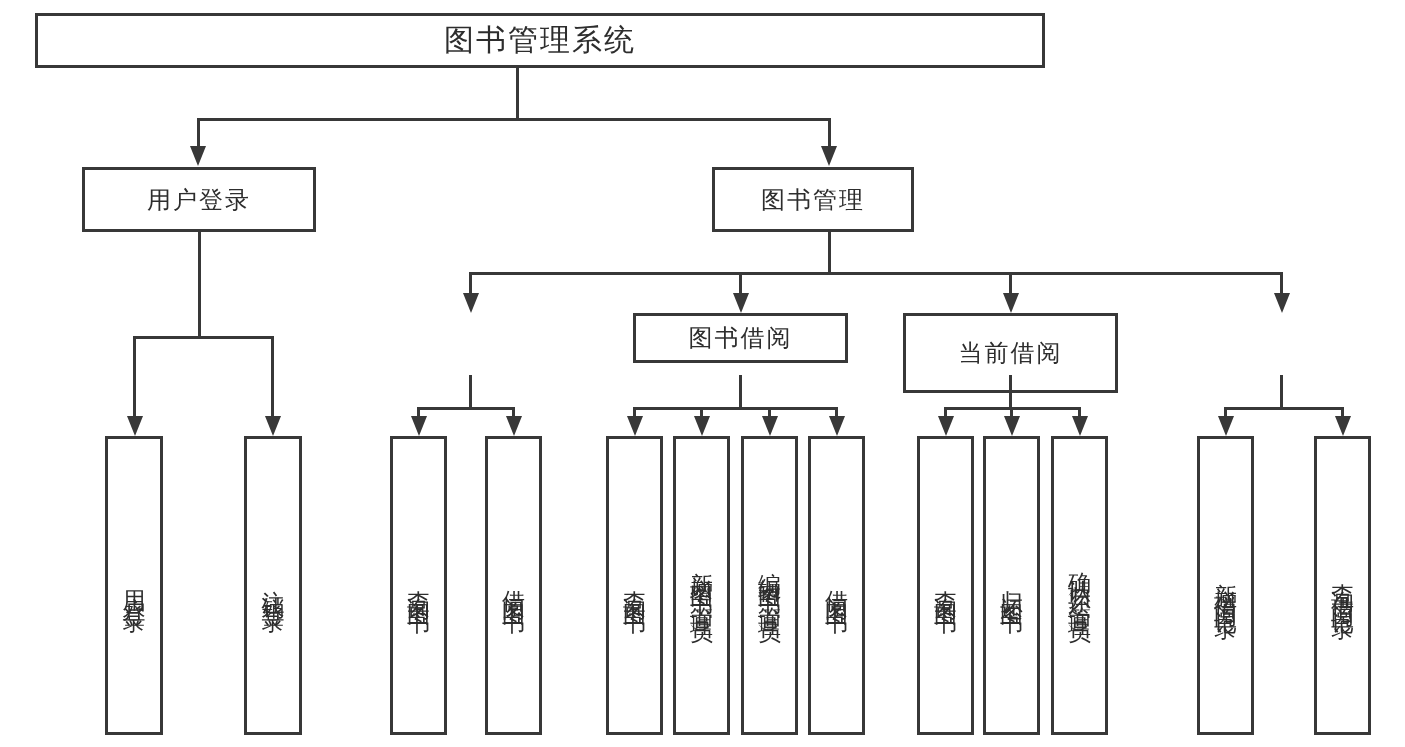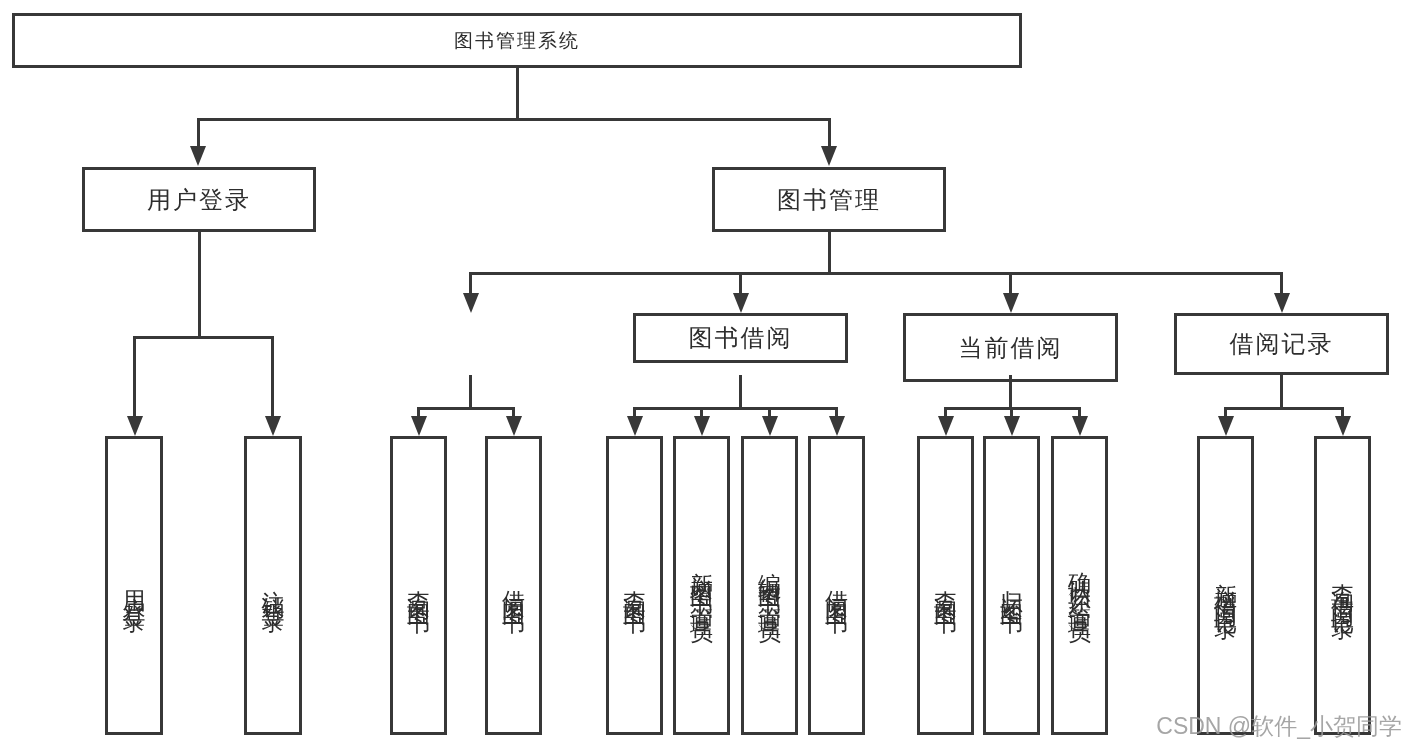--- a/index.html
+++ b/index.html
@@ -6,21 +6,21 @@
   .stage{
     position:relative;width:1405px;height:747px;background:var(--bg,#fff);
     font-family:"Liberation Sans","DejaVu Sans",sans-serif;overflow:hidden;
   }
   .box{
     position:absolute;box-sizing:border-box;border:3px solid var(--line,#383838);
     background:#fff;display:flex;align-items:center;justify-content:center;
     color:var(--text,#2d2d2d);
   }
   .h{font-size:24px;letter-spacing:2px;white-space:nowrap;}
-  .root{font-size:19px;}
+  .root{font-size:30px;margin-left:23px;}
   .v{
     writing-mode:vertical-rl;text-orientation:mixed;
     font-size:23px;letter-spacing:7px;line-height:1;
   }
   .vline,.hline{position:absolute;background:var(--line,#383838);}
   .vline{width:3px;}
   .hline{height:3px;}
   .arrow{
     position:absolute;width:0;height:0;
     border-left:8px solid transparent;border-right:8px solid transparent;
@@ -39,43 +39,42 @@
   <div class="box h root" style="left:12px;top:13px;width:1010px;height:55px">图书管理系统</div>
 
   <div class="vline" style="left:516px;top:68px;height:50px"></div>
   <div class="hline" style="left:197px;top:118px;width:634px"></div>
   <div class="vline" style="left:197px;top:118px;height:30px"></div>
   <div class="vline" style="left:828px;top:118px;height:30px"></div>
   <div class="arrow" style="left:190px;top:146px"></div>
   <div class="arrow" style="left:821px;top:146px"></div>
 
   <div class="box h" style="left:82px;top:167px;width:234px;height:65px">用户登录</div>
-  <div class="box h" style="left:712px;top:167px;width:234px;height:65px">图书管理</div>
+  <div class="box h" style="left:712px;top:167px;width:202px;height:65px">图书管理</div>
 
   <div class="vline" style="left:198px;top:232px;height:104px"></div>
   <div class="hline" style="left:133px;top:336px;width:141px"></div>
   <div class="vline" style="left:133px;top:336px;height:82px"></div>
   <div class="vline" style="left:271px;top:336px;height:82px"></div>
   <div class="arrow" style="left:127px;top:416px"></div>
   <div class="arrow" style="left:265px;top:416px"></div>
 
   <div class="vline" style="left:828px;top:232px;height:40px"></div>
   <div class="hline" style="left:469px;top:272px;width:814px"></div>
   <div class="vline" style="left:469px;top:272px;height:24px"></div>
   <div class="vline" style="left:739px;top:272px;height:24px"></div>
   <div class="vline" style="left:1009px;top:272px;height:24px"></div>
   <div class="vline" style="left:1280px;top:272px;height:24px"></div>
   <div class="arrow" style="left:463px;top:293px"></div>
   <div class="arrow" style="left:733px;top:293px"></div>
   <div class="arrow" style="left:1003px;top:293px"></div>
   <div class="arrow" style="left:1274px;top:293px"></div>
 
   <div class="box h" style="left:633px;top:313px;width:215px;height:50px">图书借阅</div>
-  <div class="box h" style="left:903px;top:313px;width:215px;height:69px">当前借阅</div>
-  <div class="box h" style="left:1174px;top:313px;width:215px;height:62px">借阅记录</div>
+  <div class="box h" style="left:903px;top:313px;width:215px;height:80px">当前借阅</div>
 
   <div class="vline" style="left:469px;top:375px;height:32px"></div>
   <div class="hline" style="left:417px;top:407px;width:98px"></div>
   <div class="vline" style="left:417px;top:407px;height:12px"></div>
   <div class="vline" style="left:512px;top:407px;height:12px"></div>
   <div class="arrow" style="left:411px;top:416px"></div>
   <div class="arrow" style="left:506px;top:416px"></div>
 
   <div class="vline" style="left:739px;top:375px;height:32px"></div>
   <div class="hline" style="left:633px;top:407px;width:205px"></div>
@@ -115,15 +114,14 @@
   <div class="box v" style="left:741px;top:436px;width:57px;height:299px">编辑图书（管理员）</div>
   <div class="box v" style="left:808px;top:436px;width:57px;height:299px">借阅图书</div>
 
   <div class="box v" style="left:917px;top:436px;width:57px;height:299px">查询图书</div>
   <div class="box v" style="left:983px;top:436px;width:57px;height:299px">归还图书</div>
   <div class="box v" style="left:1051px;top:436px;width:57px;height:299px">确认归还（管理员）</div>
 
   <div class="box v" style="left:1197px;top:436px;width:57px;height:299px">新增借阅记录</div>
   <div class="box v" style="left:1314px;top:436px;width:57px;height:299px">查询借阅记录</div>
 
-  <div class="watermark">CSDN @软件_小贺同学</div>
 
 </div>
 
 </body></html>

